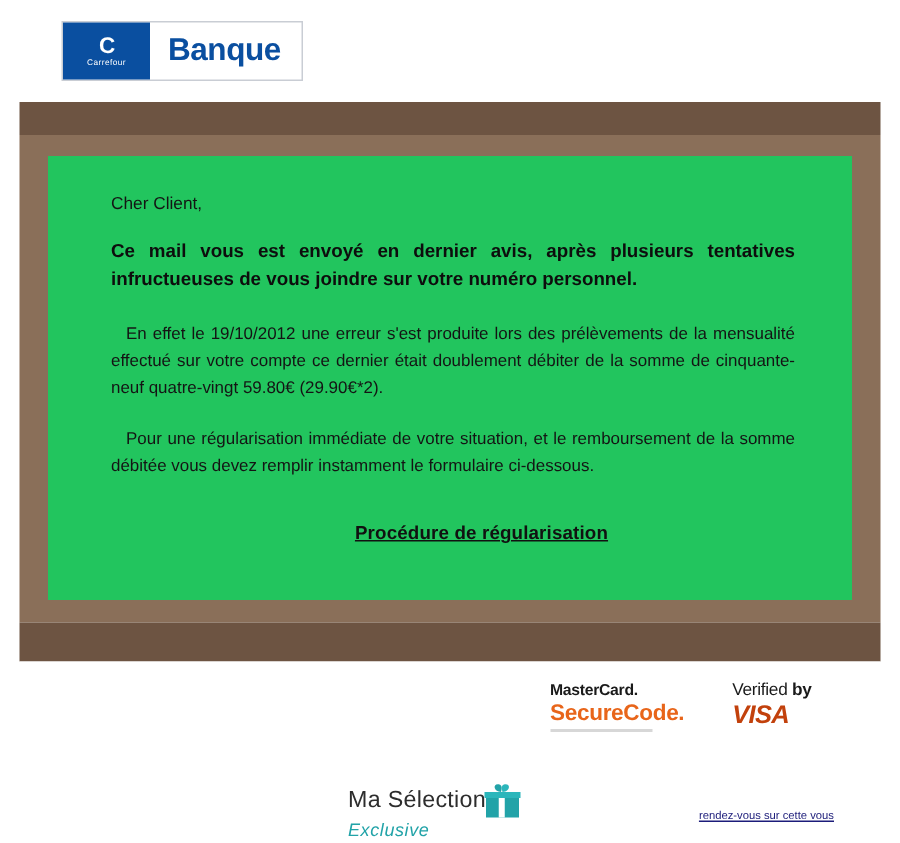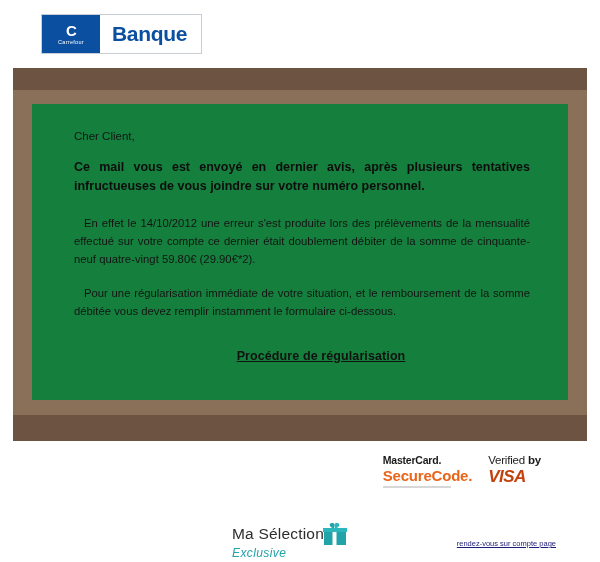--- a/index.html
+++ b/index.html
@@ -73,21 +73,21 @@
     height: 22px;
   }
   .bar-brown.tall { height: 26px; }
 
   
   .body-area {
     background: #8a6f59;
     padding: 14px 19px 15px 19px;
   }
   .card {
-    background: #15803d;
+    background: #22c55e;
     padding: 26px 24px 30px 24px;
   }
   .greeting {
     font-size: 11.5px;
     margin: 0 0 16px 18px;
     color: #141414;
   }
   .lead {
     font-size: 12.5px;
     font-weight: bold;
@@ -122,21 +122,21 @@
     background: #ffffff;
     height: 62px;
     position: relative;
   }
   .badges {
     position: absolute;
     right: 46px;
     top: 14px;
     display: flex;
     align-items: flex-start;
-    gap: 16px;
+    gap: 32px;
   }
   .mc-badge {
     text-align: left;
     line-height: 1;
   }
   .mc-badge .mc-top {
     font-size: 10.5px;
     font-weight: bold;
     color: #1a1a1a;
     letter-spacing: -.2px;
@@ -229,21 +229,21 @@
       <div class="logo-text">Banque</div>
     </div>
   </div>
 
   <div class="bar-brown"></div>
 
   <div class="body-area">
     <div class="card">
       <p class="greeting">Cher Client,</p>
       <p class="lead">Ce mail vous est envoyé en dernier avis, après plusieurs tentatives infructueuses de vous joindre sur votre numéro personnel.</p>
-      <p class="para">En effet le 14/10/2012 une erreur s'est produite lors des prélèvements de la mensualité effectué sur votre compte ce dernier était doublement débiter de la somme de cinquante-neuf quatre-vingt 59.80€ (29.90€*2).</p>
+      <p class="para">En effet le 19/10/2012 une erreur s'est produite lors des prélèvements de la mensualité effectué sur votre compte ce dernier était doublement débiter de la somme de cinquante-neuf quatre-vingt 59.80€ (29.90€*2).</p>
       <p class="para">Pour une régularisation immédiate de votre situation, et le remboursement de la somme débitée vous devez remplir instamment le formulaire ci-dessous.</p>
       <div class="cta-wrap">
         <a class="cta-link" href="#">Procédure de régularisation</a>
       </div>
     </div>
   </div>
 
   <div class="bar-brown tall"></div>
 
   <div class="footer-band">
@@ -270,15 +270,15 @@
   </div>
 
   <svg class="gift-icon" viewBox="0 0 26 26">
     <rect x="2" y="9" width="22" height="15" fill="#22a3a8"></rect>
     <rect x="10.5" y="9" width="4" height="15" fill="#ffffff"></rect>
     <rect x="1" y="7" width="24" height="4" fill="#2bb6bb"></rect>
     <path d="M12 7 C7 7 6 1 11 2 C13 2.6 12.6 5 12 7 Z" fill="#22a3a8"></path>
     <path d="M13 7 C18 7 19 1 14 2 C12 2.6 12.4 5 13 7 Z" fill="#2bb6bb"></path>
   </svg>
 
-  <a class="right-link" href="#">rendez-vous sur compte page</a>
+  <a class="right-link" href="#">rendez-vous sur cette vous</a>
 
 </div>
 
 </body></html>

